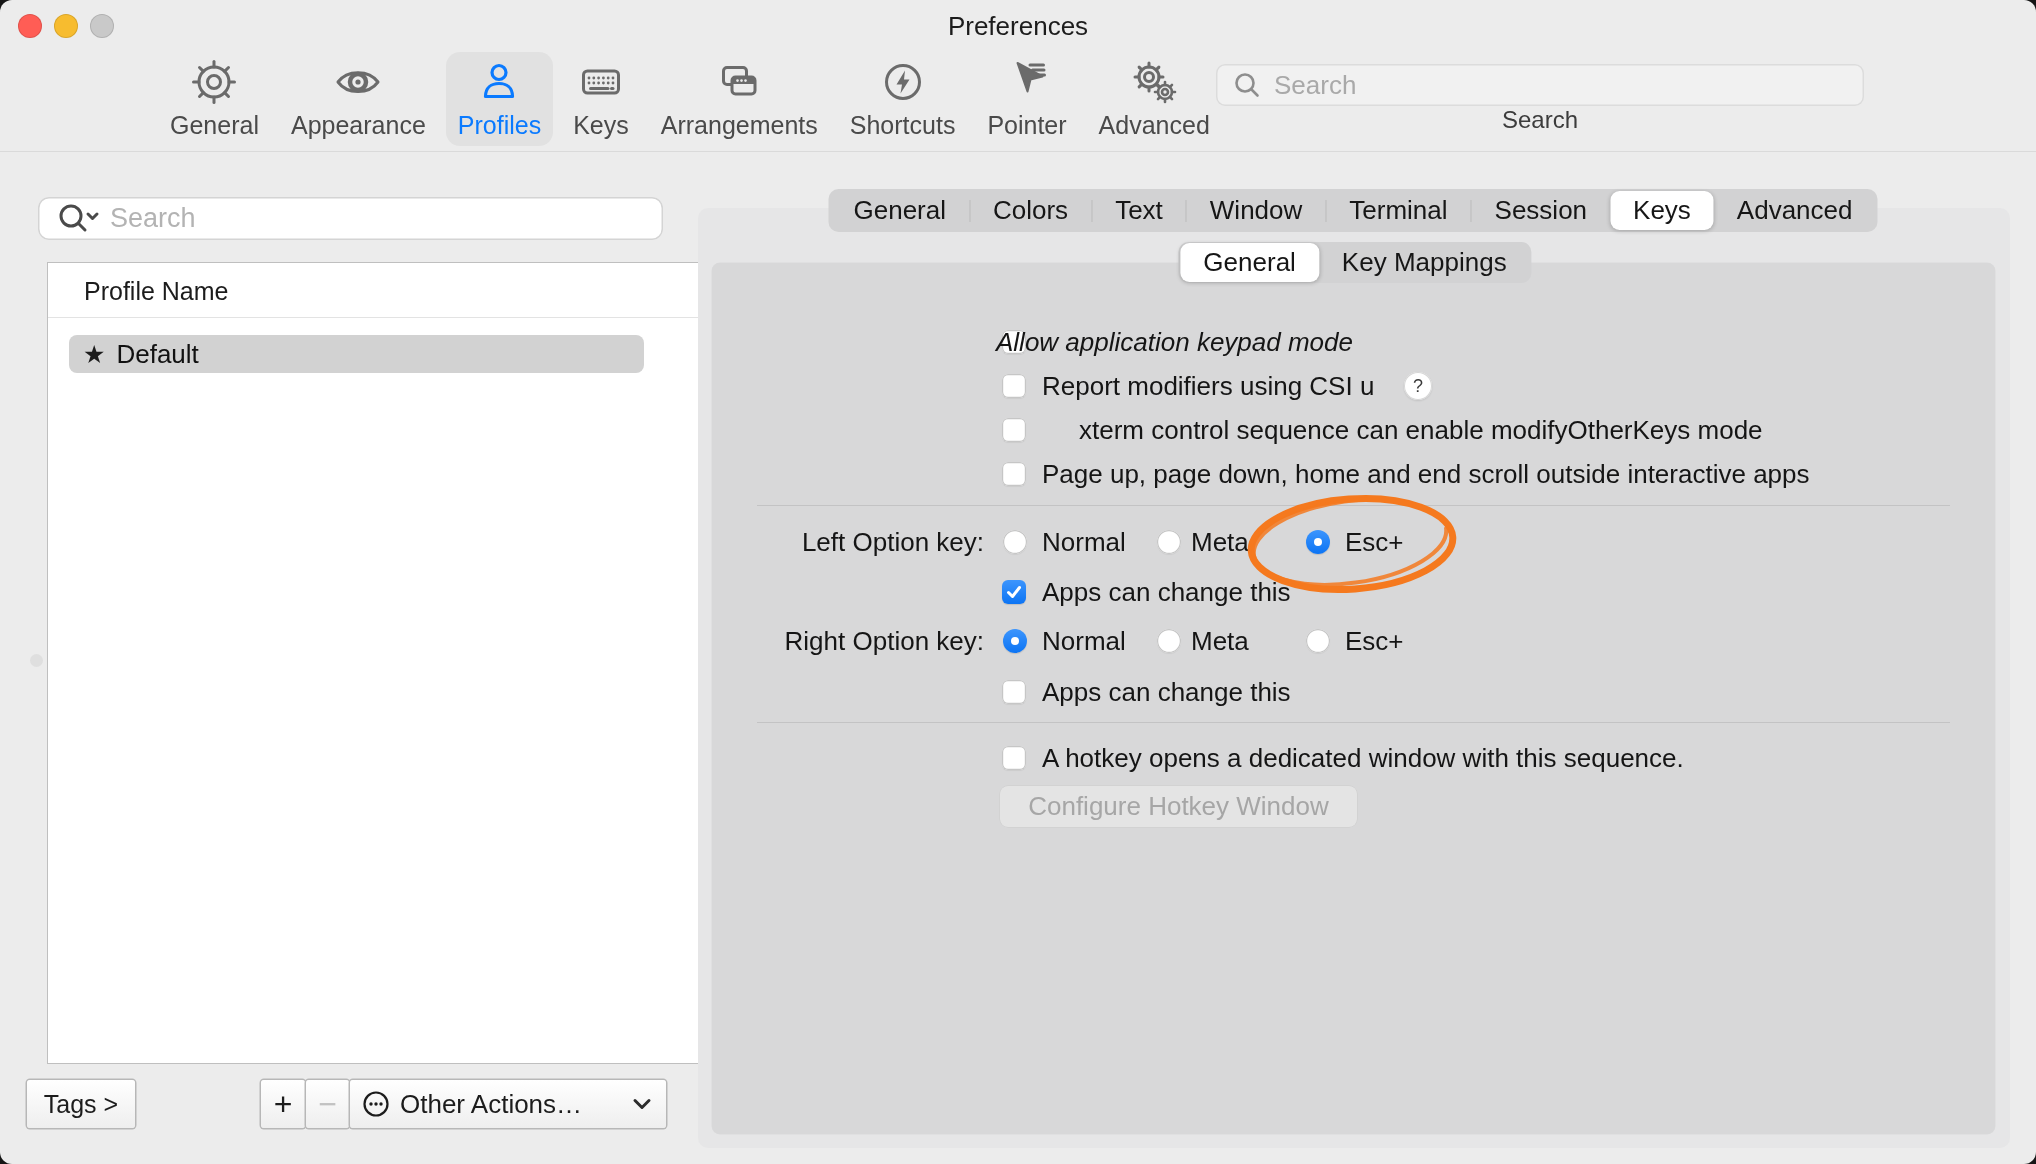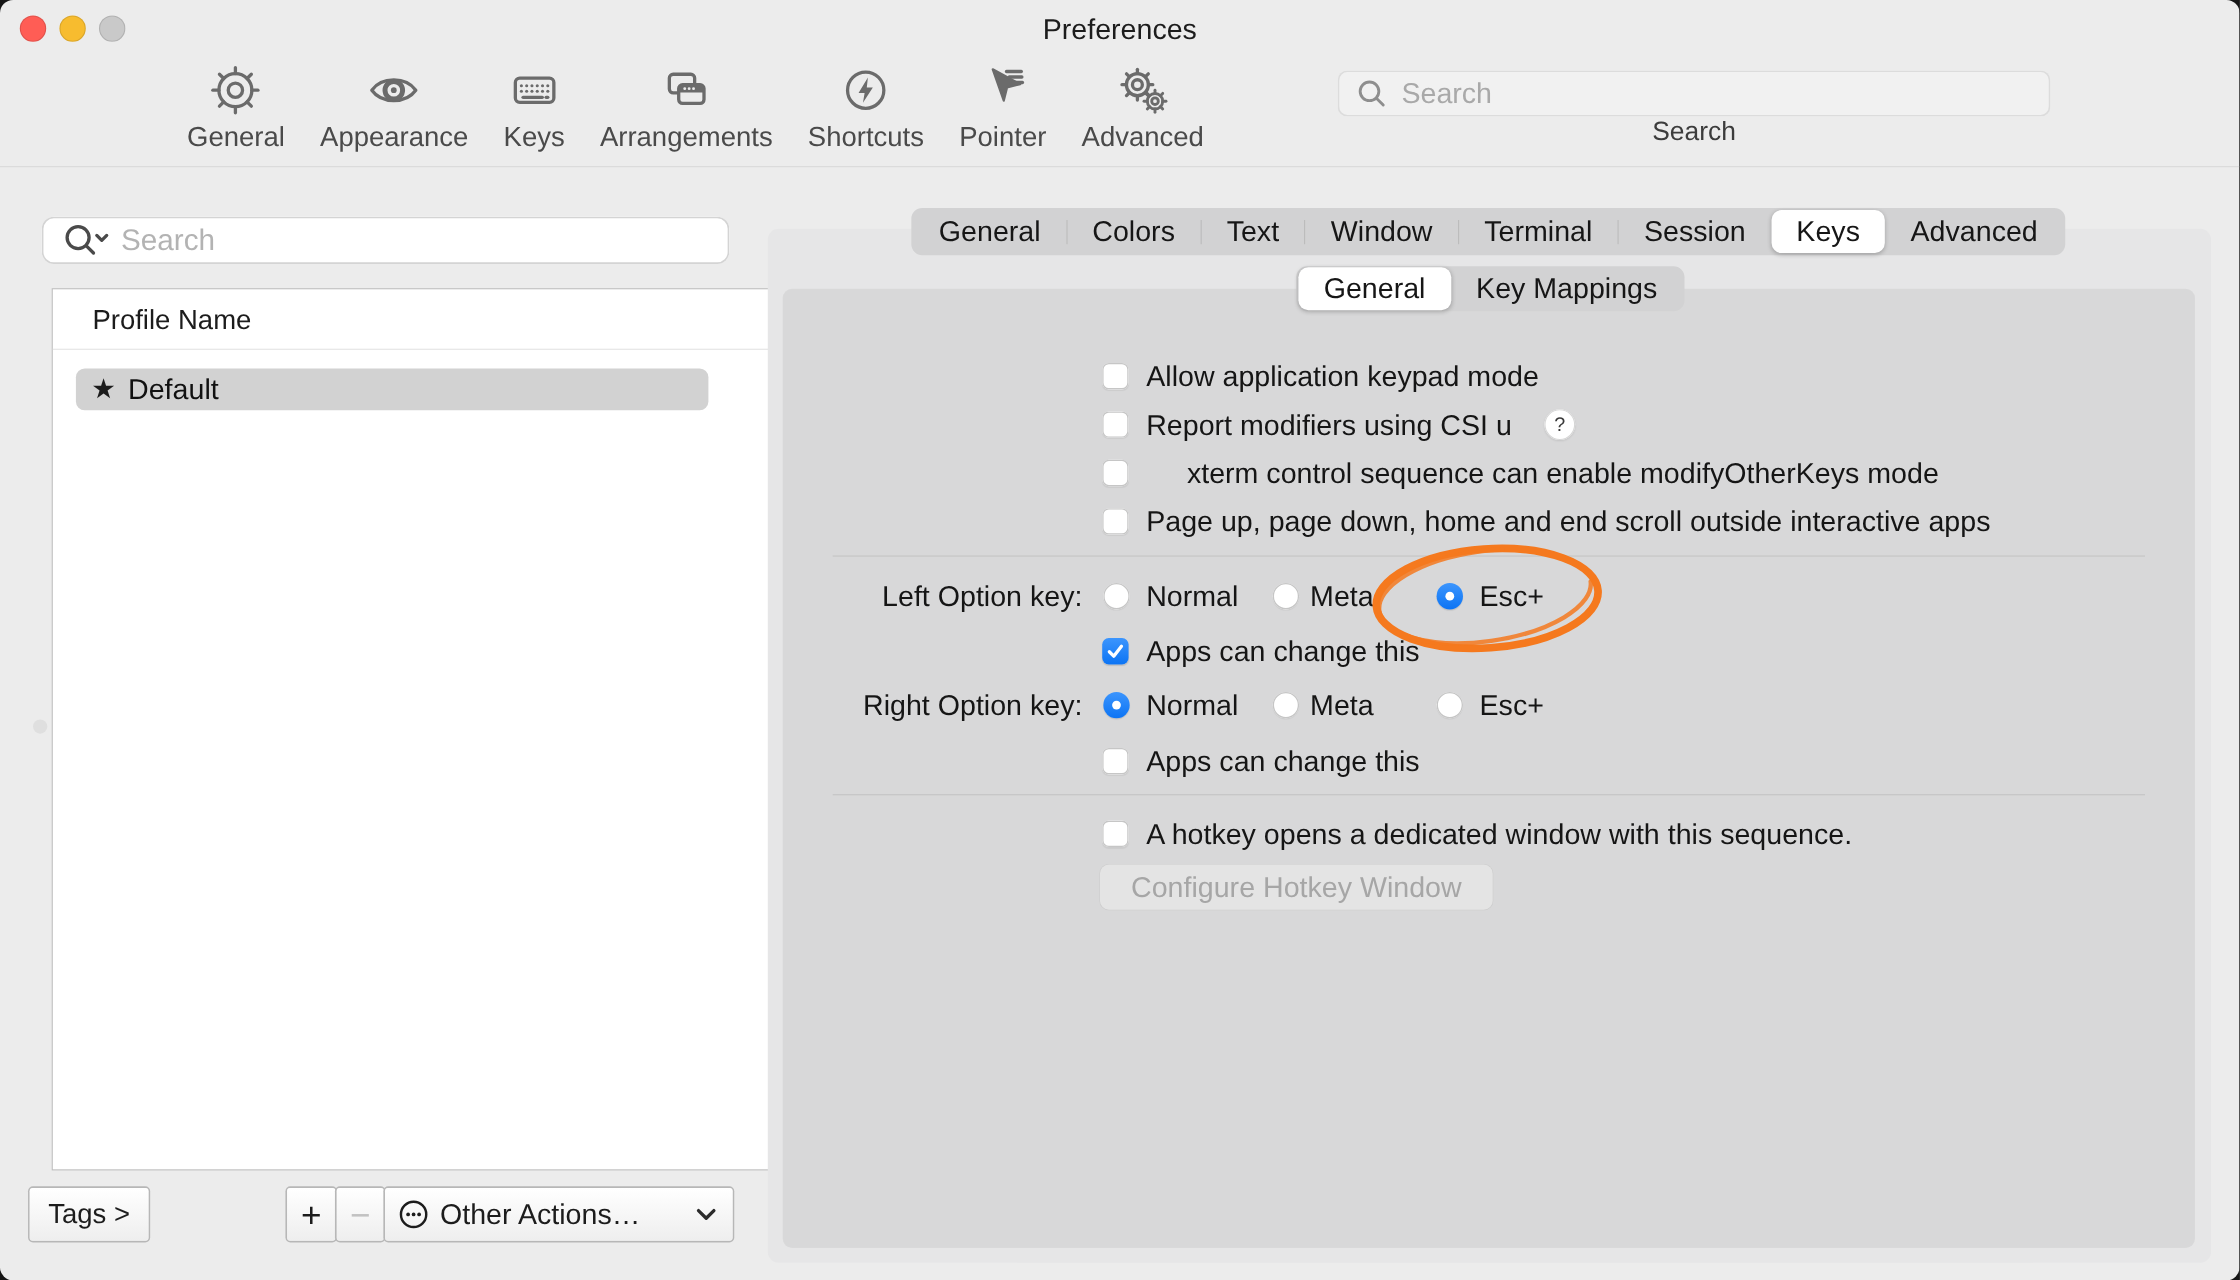--- a/index.html
+++ b/index.html
@@ -107,20 +107,29 @@
       </svg>
       <span class="tb-label">General</span>
     </div>
     <div class="tb-item">
       <svg class="tb-icon" viewBox="0 0 48 48">
         <path class="icon-stroke" d="M4,24 C13,11.5 35,11.5 44,24 C35,36.5 13,36.5 4,24 Z"></path>
         <circle cx="24" cy="24" r="8" fill="none" stroke="#6b6b6b" stroke-width="4.5"></circle>
         <circle cx="24" cy="24" r="2.6" class="icon-fill"></circle>
       </svg>
       <span class="tb-label">Appearance</span>
+    </div>
+    <div class="tb-item selected">
+      <svg class="tb-icon" viewBox="0 0 48 48">
+        <g class="icon-blue">
+          <circle cx="24" cy="14.5" r="7"></circle>
+          <path d="M10.5,38.5 C10.5,29.5 16.5,25.5 24,25.5 C31.5,25.5 37.5,29.5 37.5,38.5 L10.5,38.5 Z"></path>
+        </g>
+      </svg>
+      <span class="tb-label">Profiles</span>
     </div>
     <div class="tb-item">
       <svg class="tb-icon" viewBox="0 0 48 48">
         <rect x="6.5" y="13" width="35" height="22" rx="4" class="icon-stroke"></rect>
         <g class="icon-fill">
           <circle cx="12" cy="20" r="1.4"></circle>
               <circle cx="16.8" cy="20" r="1.4"></circle>
               <circle cx="21.6" cy="20" r="1.4"></circle>
               <circle cx="26.4" cy="20" r="1.4"></circle>
               <circle cx="31.2" cy="20" r="1.4"></circle>
@@ -287,21 +296,21 @@
   <div id="keys-subtabs" class="seg-track">
     <div class="seg sel">
           <span>General</span>
         </div>
     <div class="seg">
           <span>Key Mappings</span>
         </div>
   </div>
 
   <div class="cb" style="left:1002px;top:330px;"></div>
-  <div class="ctl-label" style="left:1042px;top:327px;">Allow application keypad mode</div>
+  <div class="ctl-label" style="left:996px;top:327px;font-style:italic;">Allow application keypad mode</div>
 
   <div class="cb" style="left:1002px;top:374px;"></div>
   <div class="ctl-label" style="left:1042px;top:371px;">Report modifiers using CSI u</div>
   <div id="help-badge">?</div>
 
   <div class="cb" style="left:1002px;top:418px;"></div>
   <div class="ctl-label" style="left:1042px;top:415px;margin-left:37px;">xterm control sequence can enable modifyOtherKeys mode</div>
 
   <div class="cb" style="left:1002px;top:462px;"></div>
   <div class="ctl-label" style="left:1042px;top:459px;">Page up, page down, home and end scroll outside interactive apps</div>

